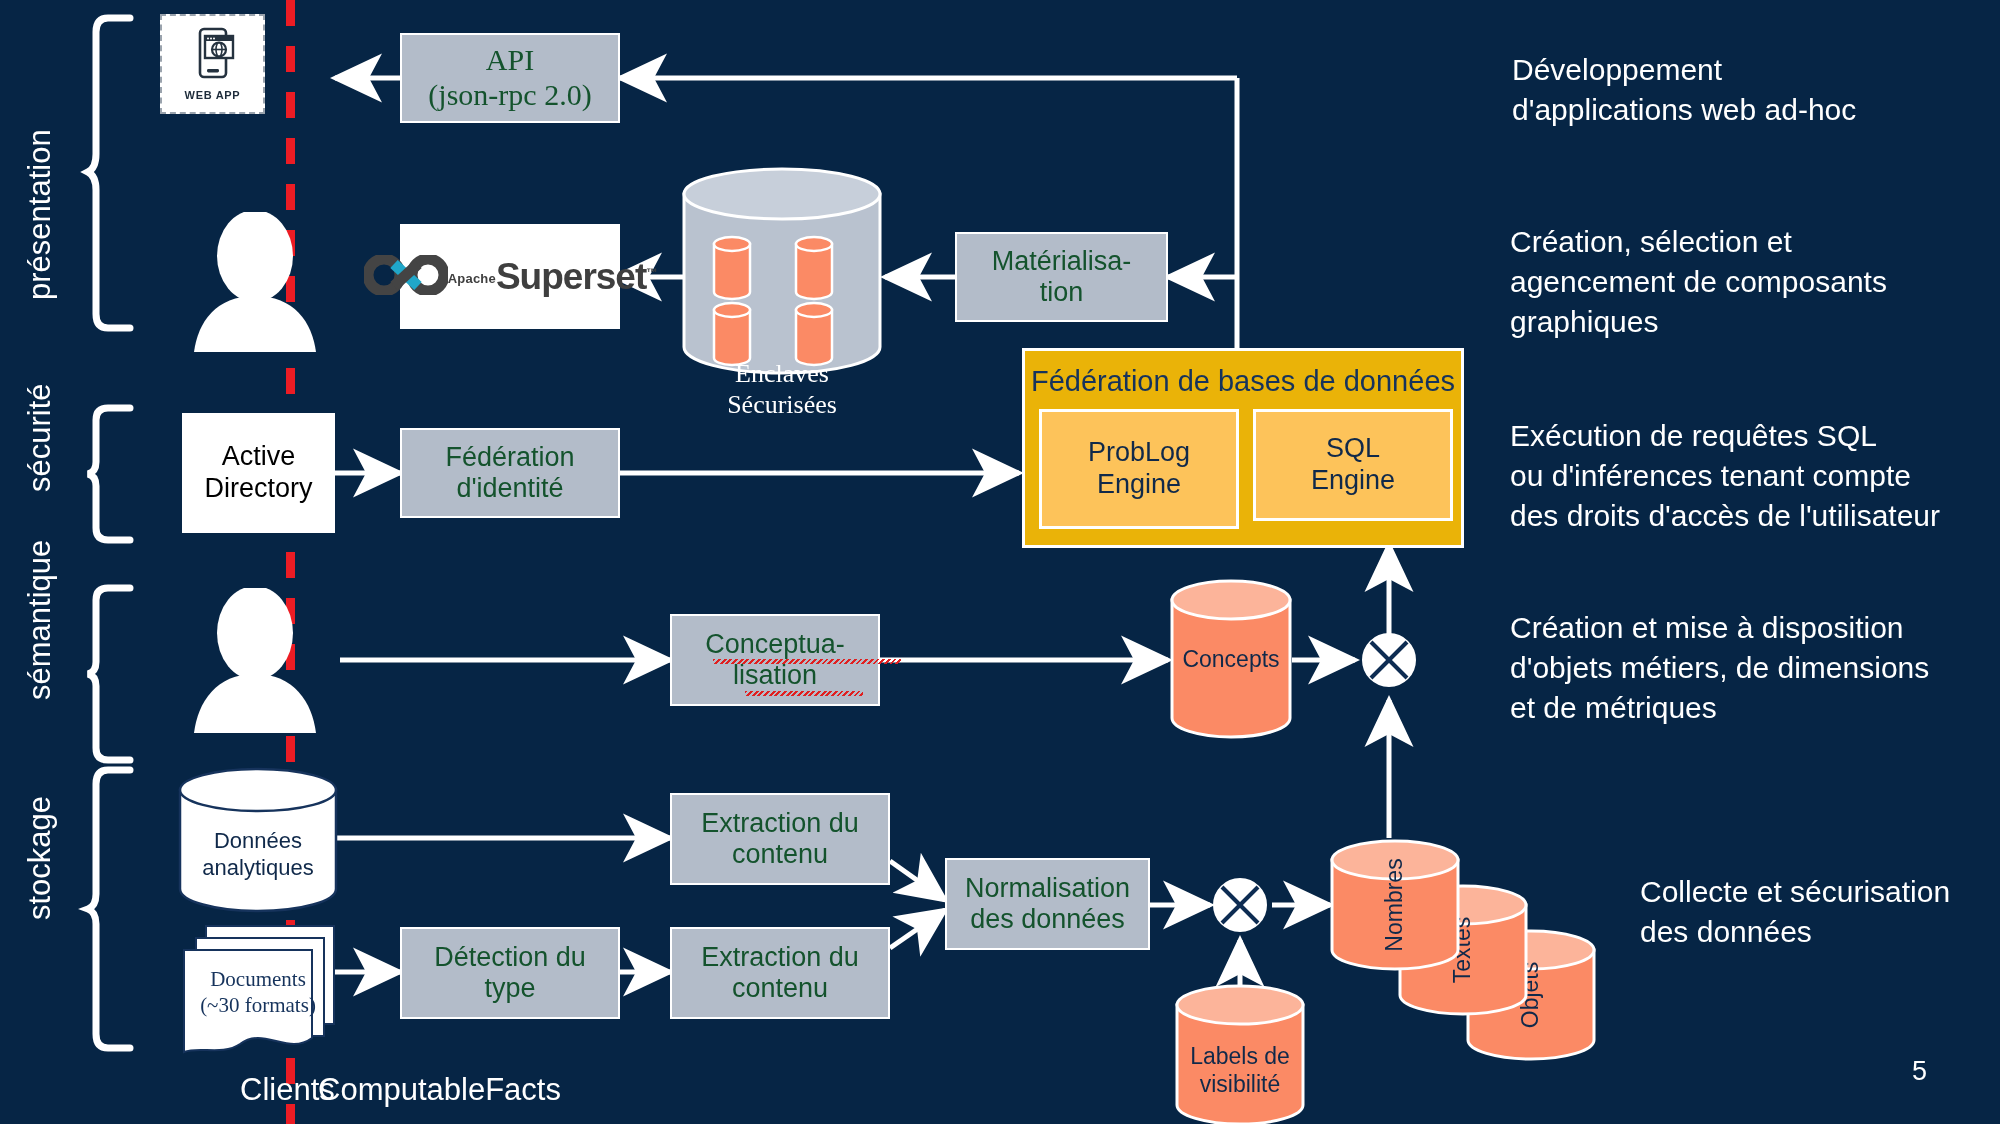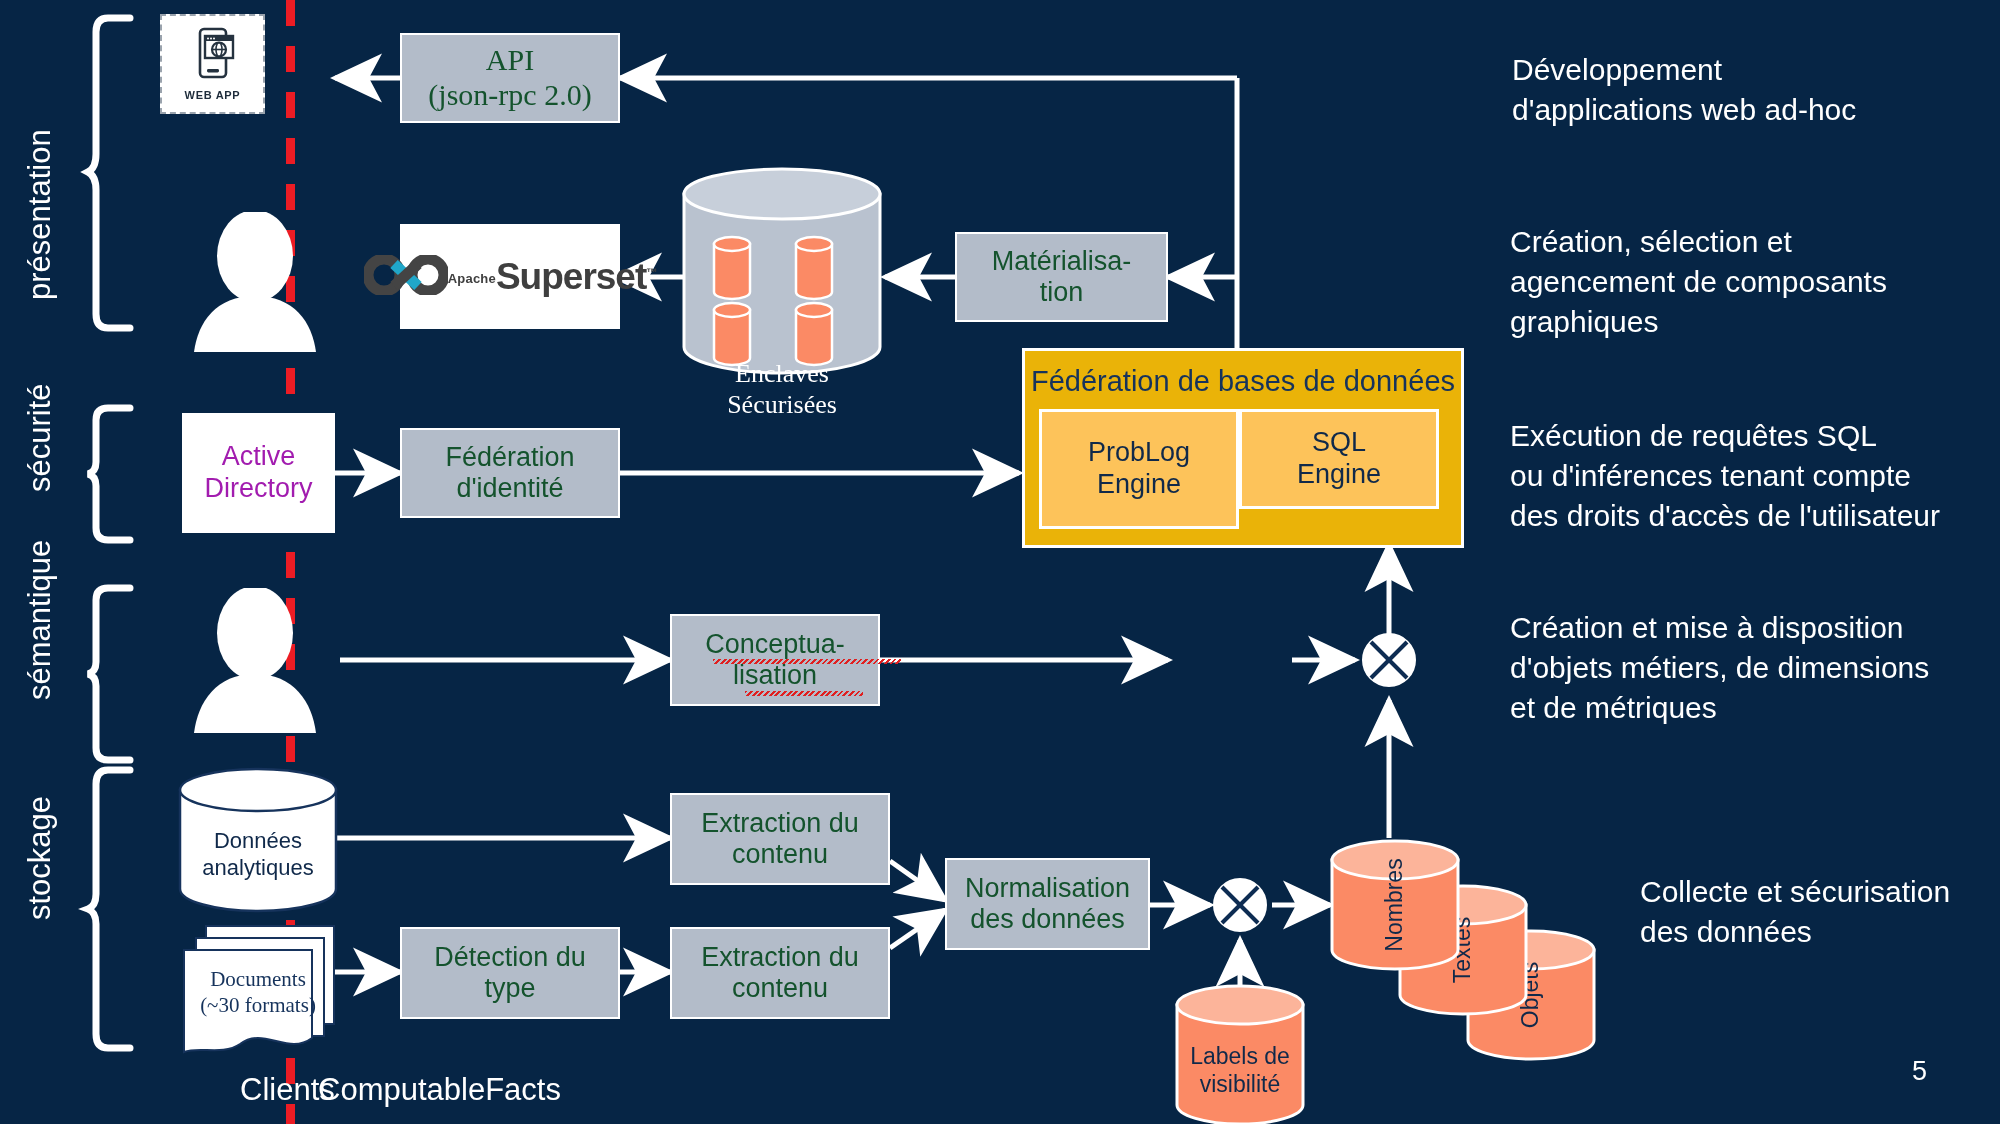--- a/index.html
+++ b/index.html
@@ -14,21 +14,21 @@
 
   
   .gbox{
     background:#b3bcc9;color:#14532d;
     border:2px solid #ffffff;
     display:flex;align-items:center;justify-content:center;
     text-align:center;line-height:1.16;
     font-size:27px;box-sizing:border-box;
   }
   .wbox{
-    background:#ffffff;color:#a21caf;
+    background:#ffffff;color:#000000;
     display:flex;align-items:center;justify-content:center;
     text-align:center;line-height:1.18;font-size:27px;box-sizing:border-box;
   }
   .serif{font-family:"Liberation Serif", serif;font-size:30px;}
 
   
   .layerlabel{
     color:#ffffff;font-size:31px;white-space:nowrap;
     transform-origin:left top;
     transform:rotate(-90deg);
@@ -305,21 +305,21 @@
   </div>
 
   <div class="abs" id="fedbox" style="left:1022px;top:348px;width:442px;height:200px;">
     <div id="fedtitle">Fédération de bases de données</div>
     <div class="abs engine" style="left:14px;top:58px;width:200px;height:120px;">
       <div>
         <div>ProbLog</div>
         <div>Engine</div>
       </div>
     </div>
-    <div class="abs engine" style="left:214px;top:58px;width:200px;height:100px;">
+    <div class="abs engine" style="left:228px;top:58px;width:200px;height:112px;">
       <div>
         <div>SQL</div>
         <div>Engine</div>
       </div>
     </div>
   </div>
 
   <div class="abs person" style="left:180px;top:588px;">
     <svg width="150" height="145" viewBox="0 0 150 145">
       <ellipse cx="75" cy="45" rx="38" ry="47" fill="#ffffff"></ellipse>
@@ -329,20 +329,27 @@
 
   <div class="abs gbox" style="left:670px;top:614px;width:210px;height:92px;">
     <div style="position:relative;">
       <div>Conceptua-</div>
       <div class="squig abs" style="left:8px;top:30px;width:188px;"></div>
       <div>lisation</div>
       <div class="squig abs" style="left:40px;top:62px;width:118px;"></div>
     </div>
   </div>
 
+  <div class="cyl" style="left:1170px;top:580px;width:122px;height:160px;">
+    <svg width="122" height="160" viewBox="0 0 122 160">
+      <path d="M2,20 L2,138 A59,19 0 0 0 120,138 L120,20 Z" fill="#fb8a65" stroke="#ffffff" stroke-width="3"></path>
+      <ellipse cx="61" cy="20" rx="59" ry="19" fill="#fcb49a" stroke="#ffffff" stroke-width="3"></ellipse>
+    </svg>
+    <div class="cyltext">Concepts</div>
+  </div>
 
   <div class="abs xjunction" style="left:1362px;top:633px;width:54px;height:54px;">
     <svg width="50" height="50" viewBox="0 0 50 50">
       <line x1="7" y1="7" x2="43" y2="43" stroke="#0d2c52" stroke-width="4"></line>
       <line x1="43" y1="7" x2="7" y2="43" stroke="#0d2c52" stroke-width="4"></line>
     </svg>
   </div>
 
   <div class="cyl" style="left:178px;top:768px;width:160px;height:145px;">
     <svg width="160" height="145" viewBox="0 0 160 145">

